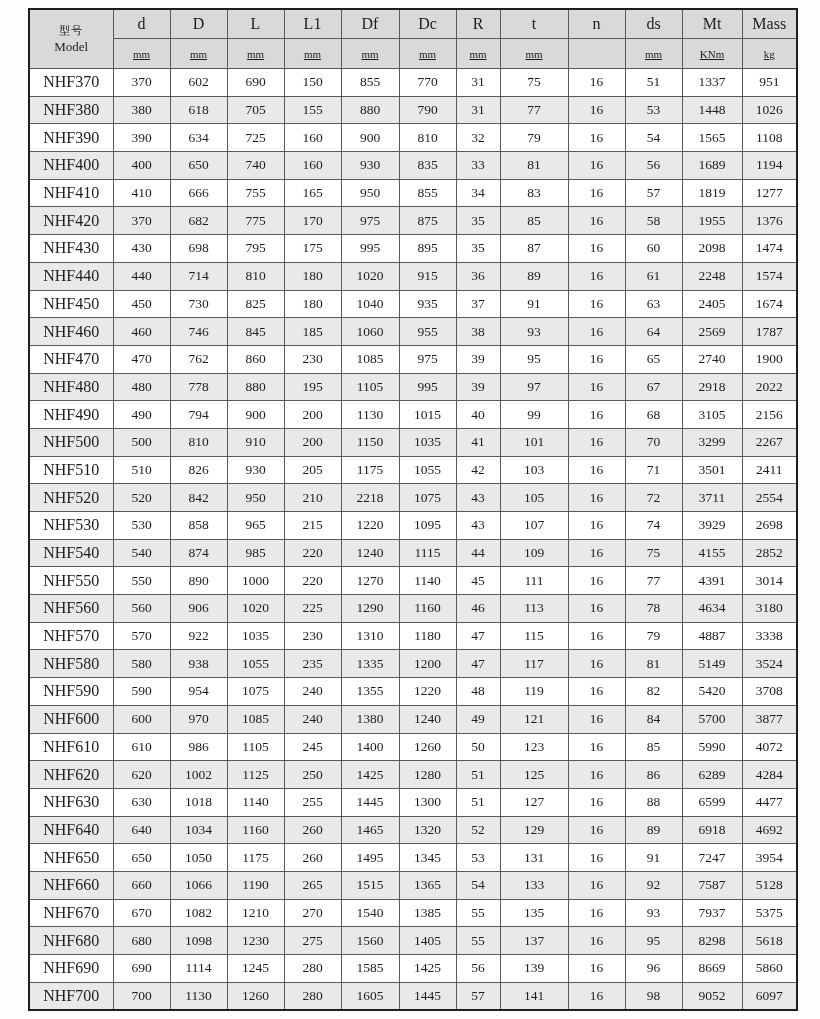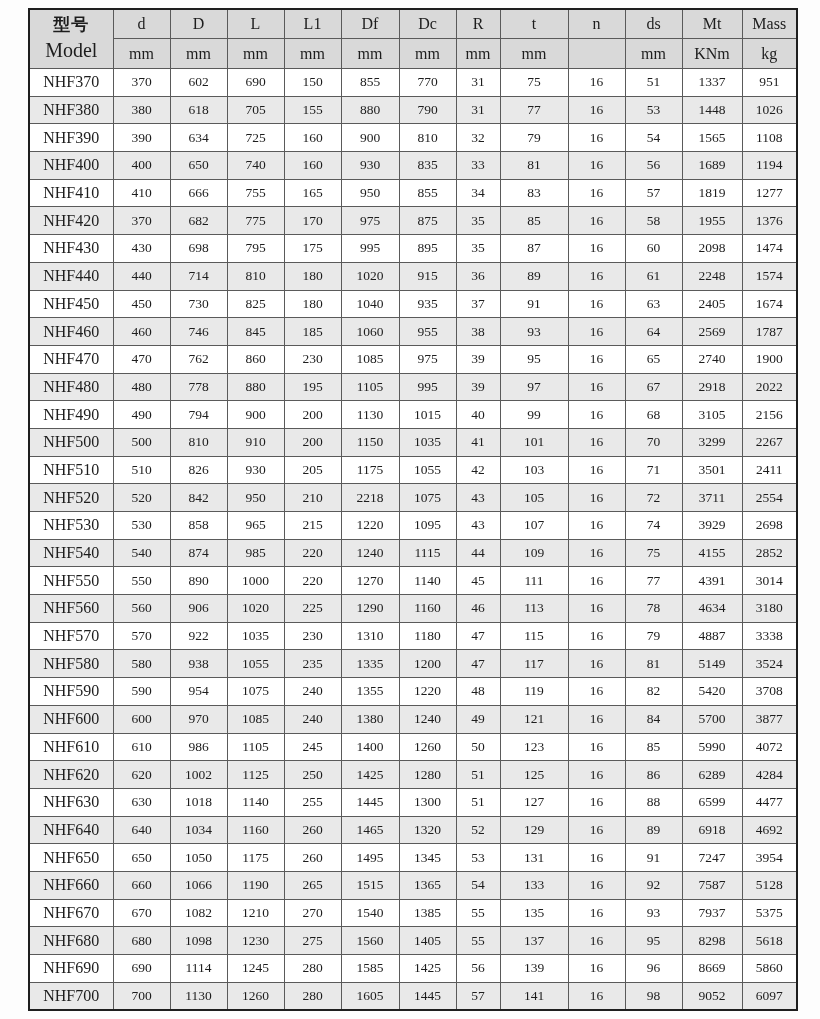--- a/index.html
+++ b/index.html
@@ -25,24 +25,24 @@
     border:2px solid var(--outer-border);
   }
   th,td{
     border:1px solid var(--border);
     text-align:center;vertical-align:middle;
     padding:0;font-weight:normal;
     overflow:hidden;white-space:nowrap;
   }
   thead th{background:var(--header-bg);}
   thead tr.labels th{height:28px;font-size:16px;}
-  thead tr.units th{height:29px;font-size:16px;}
+  thead tr.units th{height:29px;font-size:11px;text-decoration:underline;}
   th.model-head{font-size:15px;line-height:1.35;}
-  th.model-head .zh{display:block;font-size:17px;letter-spacing:1px;font-weight:bold;}
-  th.model-head .en{display:block;font-size:20px;}
+  th.model-head .zh{display:block;font-size:11px;letter-spacing:1px;}
+  th.model-head .en{display:block;font-size:13px;}
   tbody td{height:26.7px;font-size:13.5px;background:var(--row-bg);}
   tbody td.model{font-size:16px;}
   tbody tr.stripe td{background:var(--stripe-bg);}
 </style>
 </head>
 <body>
 
 <div class="sheet">
   <table class="spec">
     <colgroup>

